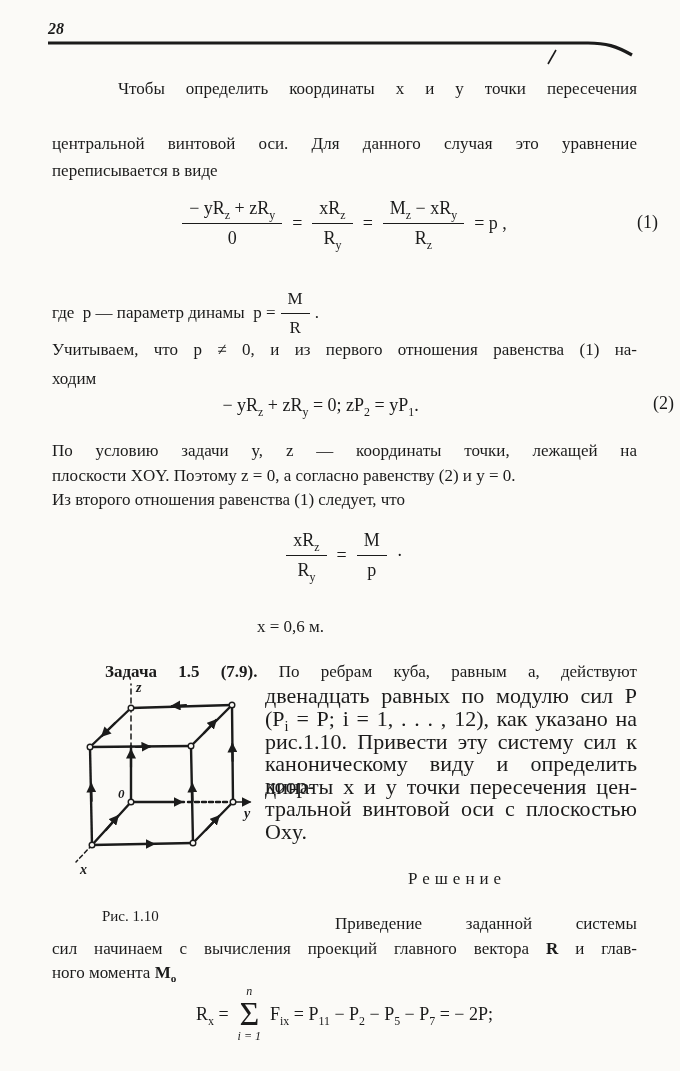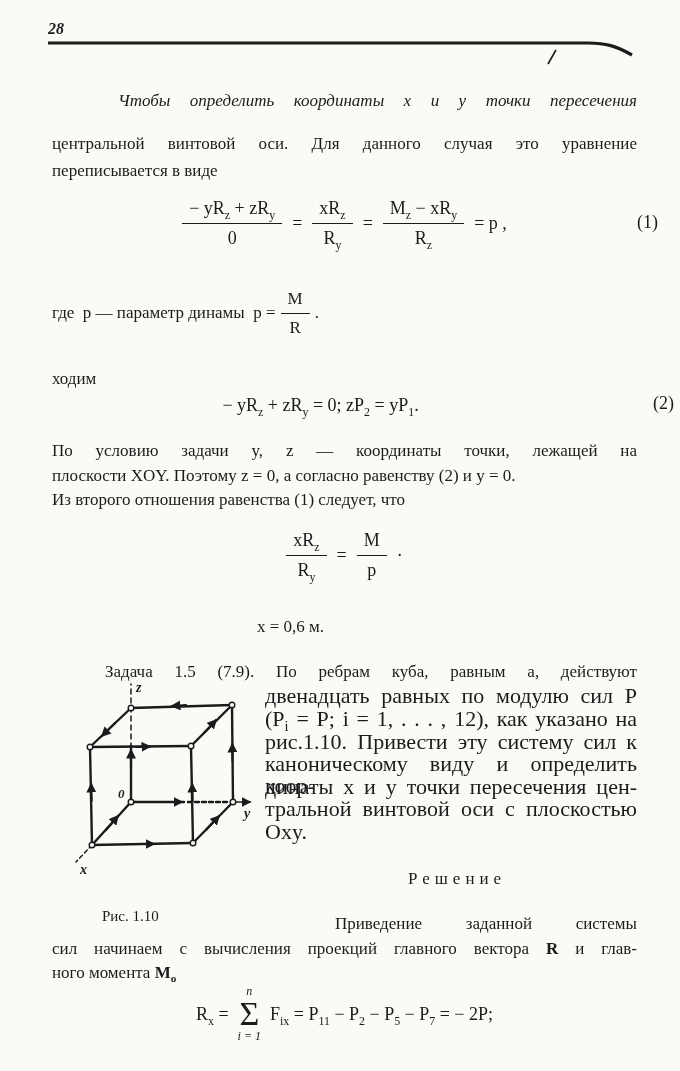--- a/index.html
+++ b/index.html
@@ -31,21 +31,21 @@
 <body>
 
 <div class="page">
 
   <div class="pageno">28</div>
   <svg style="position:absolute;left:0;top:0;" width="680" height="72" viewBox="0 0 680 72">
     <path d="M48,43 H588 C606,43 616,46 632,55" stroke="#1b1b1b" stroke-width="3.2" fill="none"></path>
     <line x1="556" y1="50" x2="548" y2="64" stroke="#1b1b1b" stroke-width="1.6"></line>
   </svg>
 
-  <div class="t left52 jw" style="top:88px;text-indent:66px;font-style:italic;">Чтобы определить координаты x и y точки пересечения</div>
+  <div class="t left52 jw" style="top:76px;text-indent:66px;">Чтобы определить координаты x и y точки пересечения</div>
   <div class="t left52 jw" style="top:131px;">центральной винтовой оси. Для данного случая это уравнение</div>
   <div class="t left52" style="top:158px;">переписывается в виде</div>
 
   <div class="eqrow" style="left:52px;top:188px;width:585px;height:70px;text-align:center;">
     <span class="frac">
       <span class="num"><span>− yR</span><sub>z</sub><span> + zR</span><sub>y</sub></span>
       <span class="den"><span>0</span></span>
     </span>
     <span class="op">=</span>
     <span class="frac">
@@ -63,20 +63,21 @@
 
   <div class="eqrow" style="left:52px;top:284px;width:585px;height:58px;justify-content:flex-start;font-size:17px;">
     <span style="white-space:pre;">где  p — параметр динамы  p =</span>
     <span class="frac">
       <span class="num">M</span>
       <span class="den">R</span>
     </span>
     <span>.</span>
   </div>
 
+  <div class="t left52 jw" style="top:337px;">Учитываем, что  p ≠ 0, и из первого отношения равенства (1) на-</div>
   <div class="t left52" style="top:366px;">ходим</div>
 
   <div class="eqrow" style="left:52px;top:392px;width:585px;height:26px;transform:translateX(-24px);font-size:18px;">
     <span><span>− yR</span><sub>z</sub><span> + zR</span><sub>y</sub><span> = 0;  zP</span><sub>2</sub><span> = yP</span><sub>1</sub><span>.</span></span>
   </div>
   <div class="eqnum" style="right:6px;top:393px;">(2)</div>
 
   <div class="t left52 jw" style="top:438px;">По условию задачи y, z — координаты точки, лежащей на</div>
   <div class="t left52" style="top:463px;">плоскости XOY. Поэтому z = 0, а согласно равенству (2) и y = 0.</div>
   <div class="t left52" style="top:487px;">Из второго отношения равенства (1) следует, что</div>
@@ -89,21 +90,21 @@
     <span class="op">=</span>
     <span class="frac">
       <span class="num">M</span>
       <span class="den">p</span>
     </span>
     <span class="op">·</span>
   </div>
 
   <div class="t" style="left:257px;top:614px;">x = 0,6 м.</div>
 
-  <div class="t left52 jw" style="top:659px;text-indent:53px;"><span style="font-weight: 400;">Задача 1.5 (7.9). </span><span>По ребрам куба, равным а, действуют</span></div>
+  <div class="t left52 jw" style="top:659px;text-indent:53px;"><span style="font-weight: 700;">Задача 1.5 (7.9). </span><span>По ребрам куба, равным а, действуют</span></div>
   <div class="colline coljust" style="top:685px;">двенадцать равных по модулю сил P</div>
   <div class="colline coljust" style="top:708px;"><span>(P</span><sub>i</sub><span> = P; i = 1, . . . , 12), как указано на</span></div>
   <div class="colline coljust" style="top:731px;">рис.1.10. Привести эту систему сил к</div>
   <div class="colline coljust" style="top:753px;">каноническому виду и определить коор-</div>
   <div class="colline coljust" style="top:776px;">динаты x и y точки пересечения цен-</div>
   <div class="colline coljust" style="top:798px;">тральной винтовой оси с плоскостью</div>
   <div class="colline" style="top:821px;">Оxy.</div>
 
   <svg style="position:absolute;left:48px;top:670px;" width="215" height="218" viewBox="0 0 215 218">
     <defs>

